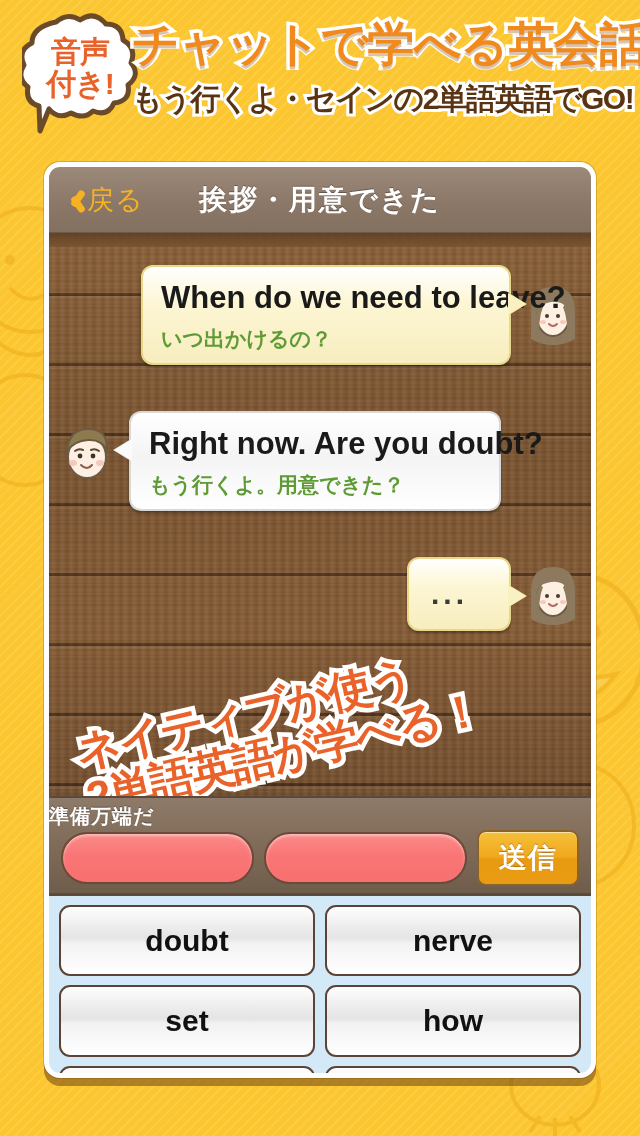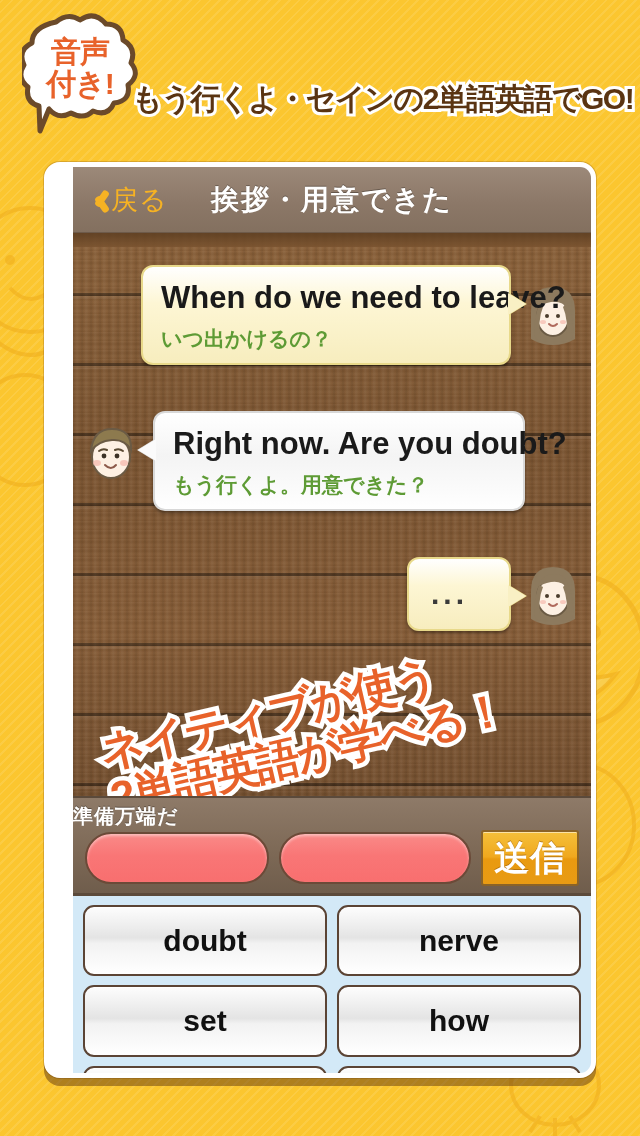--- a/index.html
+++ b/index.html
@@ -92,21 +92,20 @@
   
   .app-frame {
     position: absolute;
     left: 44px; top: 162px;
     width: 552px; height: 916px;
     border-radius: 16px;
     background: #ffffff;
     border: 5px solid #ffffff;
     box-shadow: 0 8px 0 rgba(80,40,10,.45), 0 0 0 1px rgba(120,70,20,.25);
     overflow: hidden;
-    padding-left: 24px;
   }
 
   
   .navbar {
     position: relative;
     height: 66px;
     background: linear-gradient(to bottom, #9c8979 0%, #8c7868 55%, #83705f 100%);
     border-bottom: 1px solid #6d5a4a;
   }
   .back-btn {
@@ -293,27 +292,27 @@
     border-radius: 26px;
     background: linear-gradient(to bottom,#fa8a88 0%, #f97676 45%, #f86f6f 100%);
     border: 2px solid #6b4a38;
     box-shadow: inset 0 2px 3px rgba(255,255,255,.45);
     cursor: pointer;
   }
   .slot-1 { width: 196px; }
   .slot-2 { width: 206px; }
   .send-btn {
     width: 104px; height: 56px;
-    border-radius: 3px;
+    border-radius: 9px;
     background: linear-gradient(to bottom,#f5c03a 0%, #f0a81e 48%, #e99a10 52%, #e89b14 100%);
     border: 2px solid #8a6328;
     box-shadow: inset 0 1px 0 rgba(255,255,255,.55);
     display: flex; align-items: center; justify-content: center;
     color: #ffffff;
-    font-size: 35px;
+    font-size: 28px;
     font-weight: bold;
     text-shadow: 0 -1px 0 rgba(150,90,10,.6);
     letter-spacing: 1px;
     cursor: pointer;
   }
 
   
   .choices {
     position: relative;
     height: 250px;
@@ -380,20 +379,21 @@
   <div class="banner">
     <div class="audio-badge">
       <svg class="cloud" viewBox="0 0 116 124" width="116" height="124">
         <path d="M34 10 q12 -10 24 -2 q14 -10 26 4 q16 0 17 16 q14 8 8 23 q10 12 -3 22 q3 16 -14 18 q-6 14 -21 8 q-9 9 -22 2 q-13 7 -22 -4 l-9 22 l-1 -25 q-14 -4 -11 -19 q-12 -9 -4 -22 q-7 -15 8 -22 q0 -16 24 -21z" fill="#ffffff" stroke="#6b4a2a" stroke-width="5" stroke-linejoin="round"></path>
       </svg>
       <div class="label">
         <span>音声</span><br>
         <span>付き!</span>
       </div>
     </div>
+    <div class="banner-title">チャットで学べる英会話</div>
     <div class="banner-sub">もう行くよ・セインの2単語英語でGO!</div>
   </div>
 
   <div class="app-frame">
 
     <div class="navbar">
       <div class="back-btn">
         <span class="chev"></span>
         <span class="back-label">戻る</span>
       </div>

